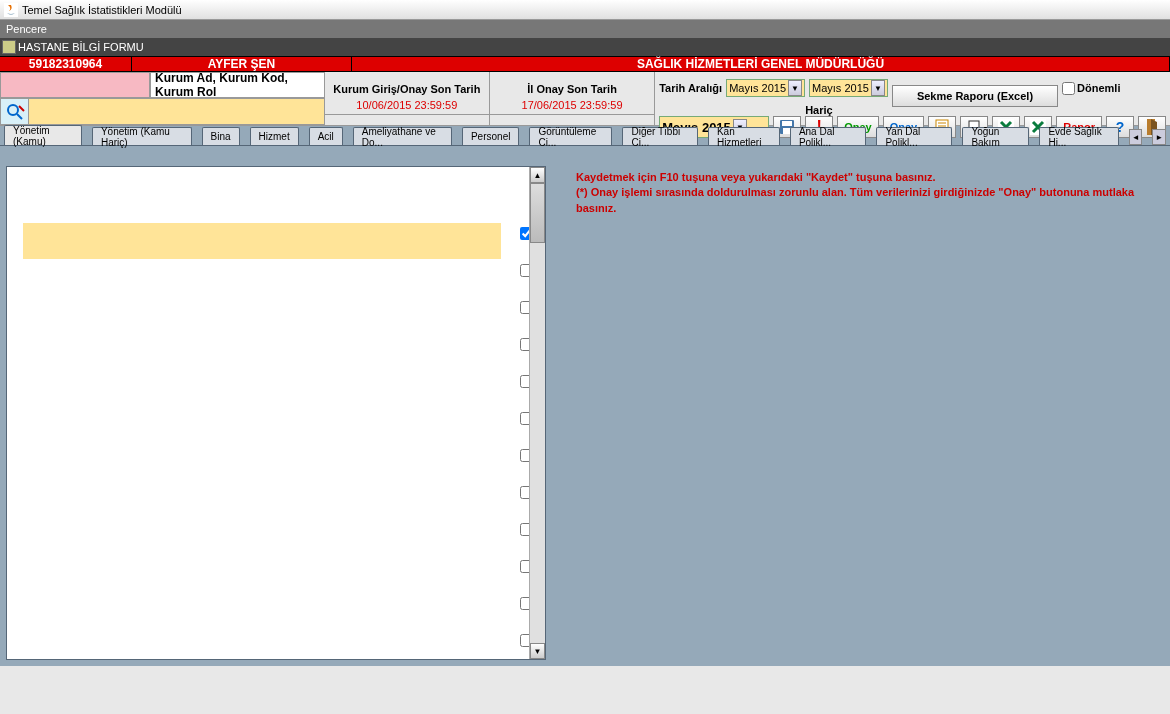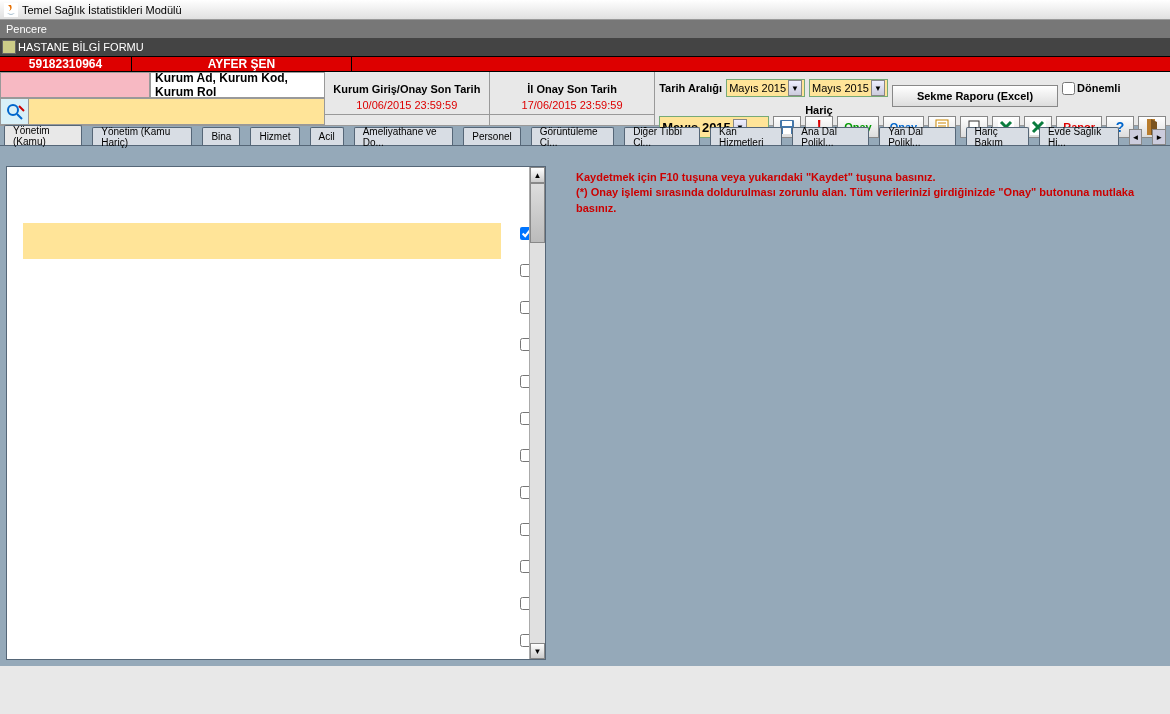--- a/index.html
+++ b/index.html
@@ -93,20 +93,21 @@
 <div class="form-titlebar">
   <span class="form-icon"></span>
   <span>HASTANE BİLGİ FORMU</span>
 </div>
 
 <div class="content">
 
   <div class="red-band">
     <div class="red-cell rc1">59182310964</div>
     <div class="red-cell rc2">AYFER ŞEN</div>
+    <div class="red-cell rc3">SAĞLIK HİZMETLERİ GENEL MÜDÜRLÜĞÜ</div>
   </div>
 
   <div class="row2">
     <div class="row2-left">
       <div class="top">
         <div class="pink"></div>
         <div class="kurum">Kurum Ad, Kurum Kod, Kurum Rol</div>
       </div>
       <div class="bottom">
         <div class="srch-icon">
@@ -211,21 +212,21 @@
     <div class="tab">Bina</div>
     <div class="tab">Hizmet</div>
     <div class="tab">Acil</div>
     <div class="tab">Ameliyathane ve Do...</div>
     <div class="tab">Personel</div>
     <div class="tab">Görüntüleme Ci...</div>
     <div class="tab">Diğer Tıbbi Ci...</div>
     <div class="tab">Kan Hizmetleri</div>
     <div class="tab">Ana Dal Polikl...</div>
     <div class="tab">Yan Dal Polikl...</div>
-    <div class="tab">Hariç Bakım</div>
+    <div class="tab">Yoğun Bakım</div>
     <div class="tab">Evde Sağlık Hi...</div>
     <div class="tab-nav">◄</div>
     <div class="tab-nav" style="margin-left:0">►</div>
   </div>
 
   <div class="work">
     <div class="left-pane">
       <div class="yellow-row"></div>
       <div class="chk-col">
         <input type="checkbox" checked="" style="">

